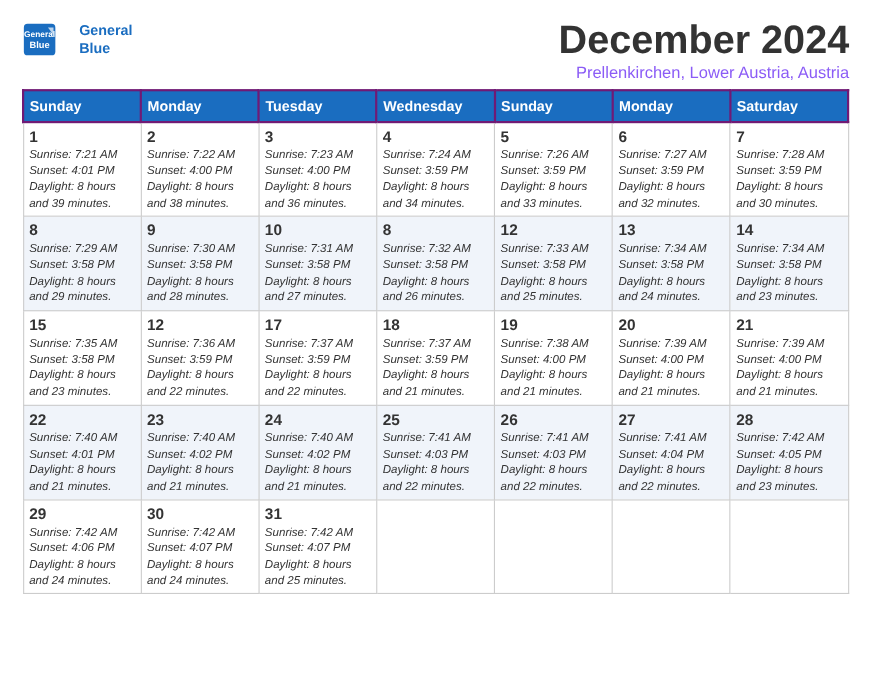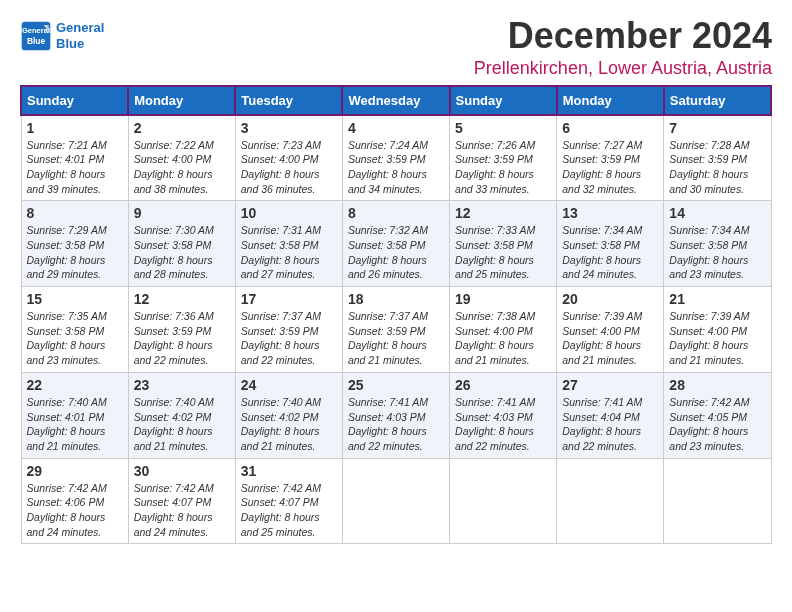--- a/index.html
+++ b/index.html
@@ -11,39 +11,39 @@
       padding: 16px 20px 16px 20px;
     }
     .header-row {
       display: flex;
       align-items: flex-start;
       justify-content: space-between;
       margin-bottom: 6px;
     }
     .logo {
       display: flex;
-      gap: 4px;
+      gap: 20px;
       margin-top: 4px;
     }
     .logo-icon {
       width: 32px;
       height: 32px;
     }
     .title-block {
       text-align: right;
     }
     .main-title {
       font-size: 36px;
       font-weight: bold;
       color: #333;
       line-height: 1.1;
     }
     .subtitle {
-      font-size: 18px;
-      color: #be185d;
+      font-size: 15px;
+      color: #8b5cf6;
       margin-top: 2px;
     }
     table {
       width: 100%;
       border-collapse: collapse;
       font-size: 11px;
     }
     thead tr th {
       background-color: #1a6dc0;
       color: #fff;

